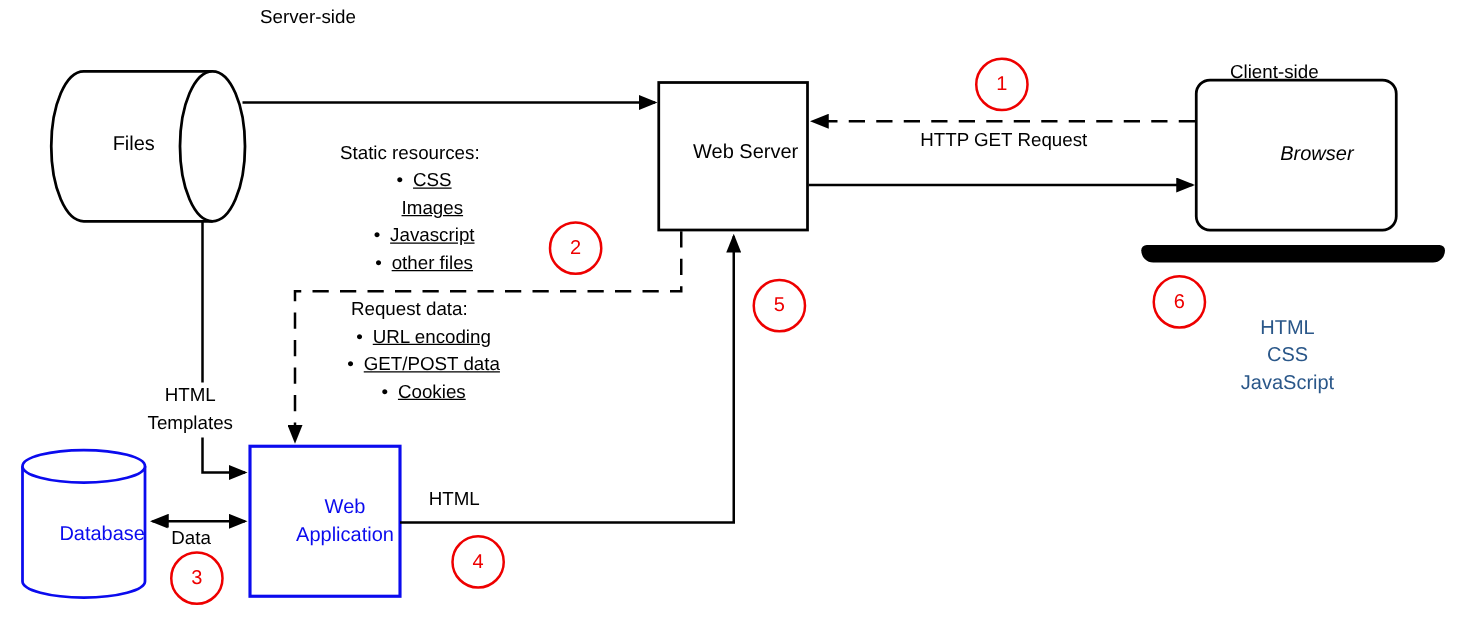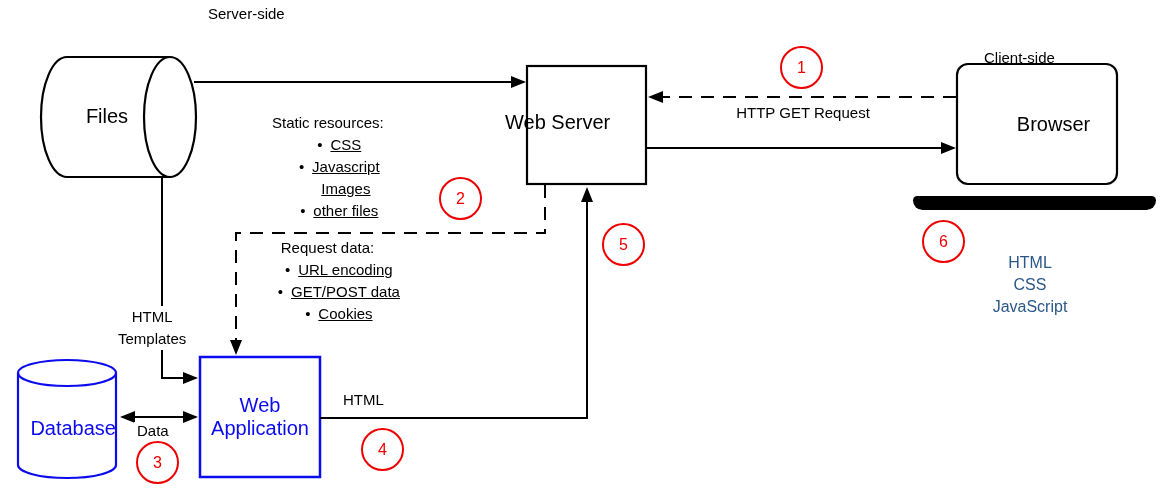--- a/index.html
+++ b/index.html
@@ -15,28 +15,28 @@
   .shapes { position: absolute; inset: 0; }
   .lbl {
     position: absolute;
     font-size: 15px;
     line-height: 18px;
     color: #000000;
     white-space: nowrap;
     text-align: center;
   }
   .center { text-align: center; }
-  .node-lbl { font-size: 20px; }
+  .node-lbl { font-size: 16px; }
   .blue { color: #0b0bee; }
   .steel { color: #2a5789; font-size: 16px; line-height: 22px; }
   .bg-white { background: #ffffff; padding: 0 3px; }
   .tblock .hd { line-height: 22px; }
   .tblock .li { line-height: 22px; padding-left: 15px; text-decoration: underline; }
   .tblock .li .b { display: inline-block; width: 21px; }
-  .two-line { line-height: 23px; }
+  .two-line { line-height: 23px; margin-left: 16px; }
   .tpl { line-height: 22px; }
   .callout {
     position: absolute;
     width: 43px; height: 43px;
     border: 2.5px solid #ee0000;
     border-radius: 50%;
     color: #ee0000;
     font-size: 16px;
     display: flex; align-items: center; justify-content: center;
   }
@@ -86,38 +86,38 @@
 
     <path d="M320 418 H587 V189" fill="none" stroke="#000000" stroke-width="2" marker-end="url(#arr)"></path>
   </svg>
 
   <div class="laptop-base"></div>
 
   <div class="lbl" style="left:208px; top:5px;">Server-side</div>
   <div class="lbl" style="left:984px; top:5px;margin-top:44px;">Client-side</div>
 
   <div class="lbl node-lbl center" style="left:52px; top:107px; width:110px;">Files</div>
-  <div class="lbl node-lbl center" style="left:505px; top:113px; width:101px;">Web Server</div>
-  <div class="lbl node-lbl center" style="left:957px; top:115px; width:193px;">Browser</div>
+  <div class="lbl node-lbl center" style="left:546px; top:113px; width:101px;">Web Server</div>
+  <div class="lbl node-lbl center" style="left:957px; top:115px; width:193px;font-style:italic;">Browser</div>
   <div class="lbl node-lbl center blue" style="left:18px; top:419px; width:98px;text-align:right;">Database</div>
   <div class="lbl node-lbl center blue two-line" style="left:200px; top:394px; width:120px;">
     <div>Web</div>
     <div>Application</div>
   </div>
 
   <div class="lbl tblock" style="left:272px; top:76px;margin-top:36px;">
     <div class="hd">Static resources:</div>
     <div class="li">
       <span class="b">•</span><span>CSS</span>
     </div>
     <div class="li">
-      <span class="b">•</span><span>Javascript</span>
+      <span class="b"></span><span>Images</span>
     </div>
     <div class="li">
-      <span class="b"></span><span>Images</span>
+      <span class="b">•</span><span>Javascript</span>
     </div>
     <div class="li">
       <span class="b">•</span><span>other files</span>
     </div>
   </div>
 
   <div class="lbl tblock" style="left:255px; top:237px;">
     <div class="hd">Request data:</div>
     <div class="li">
       <span class="b">•</span><span>URL encoding</span>

